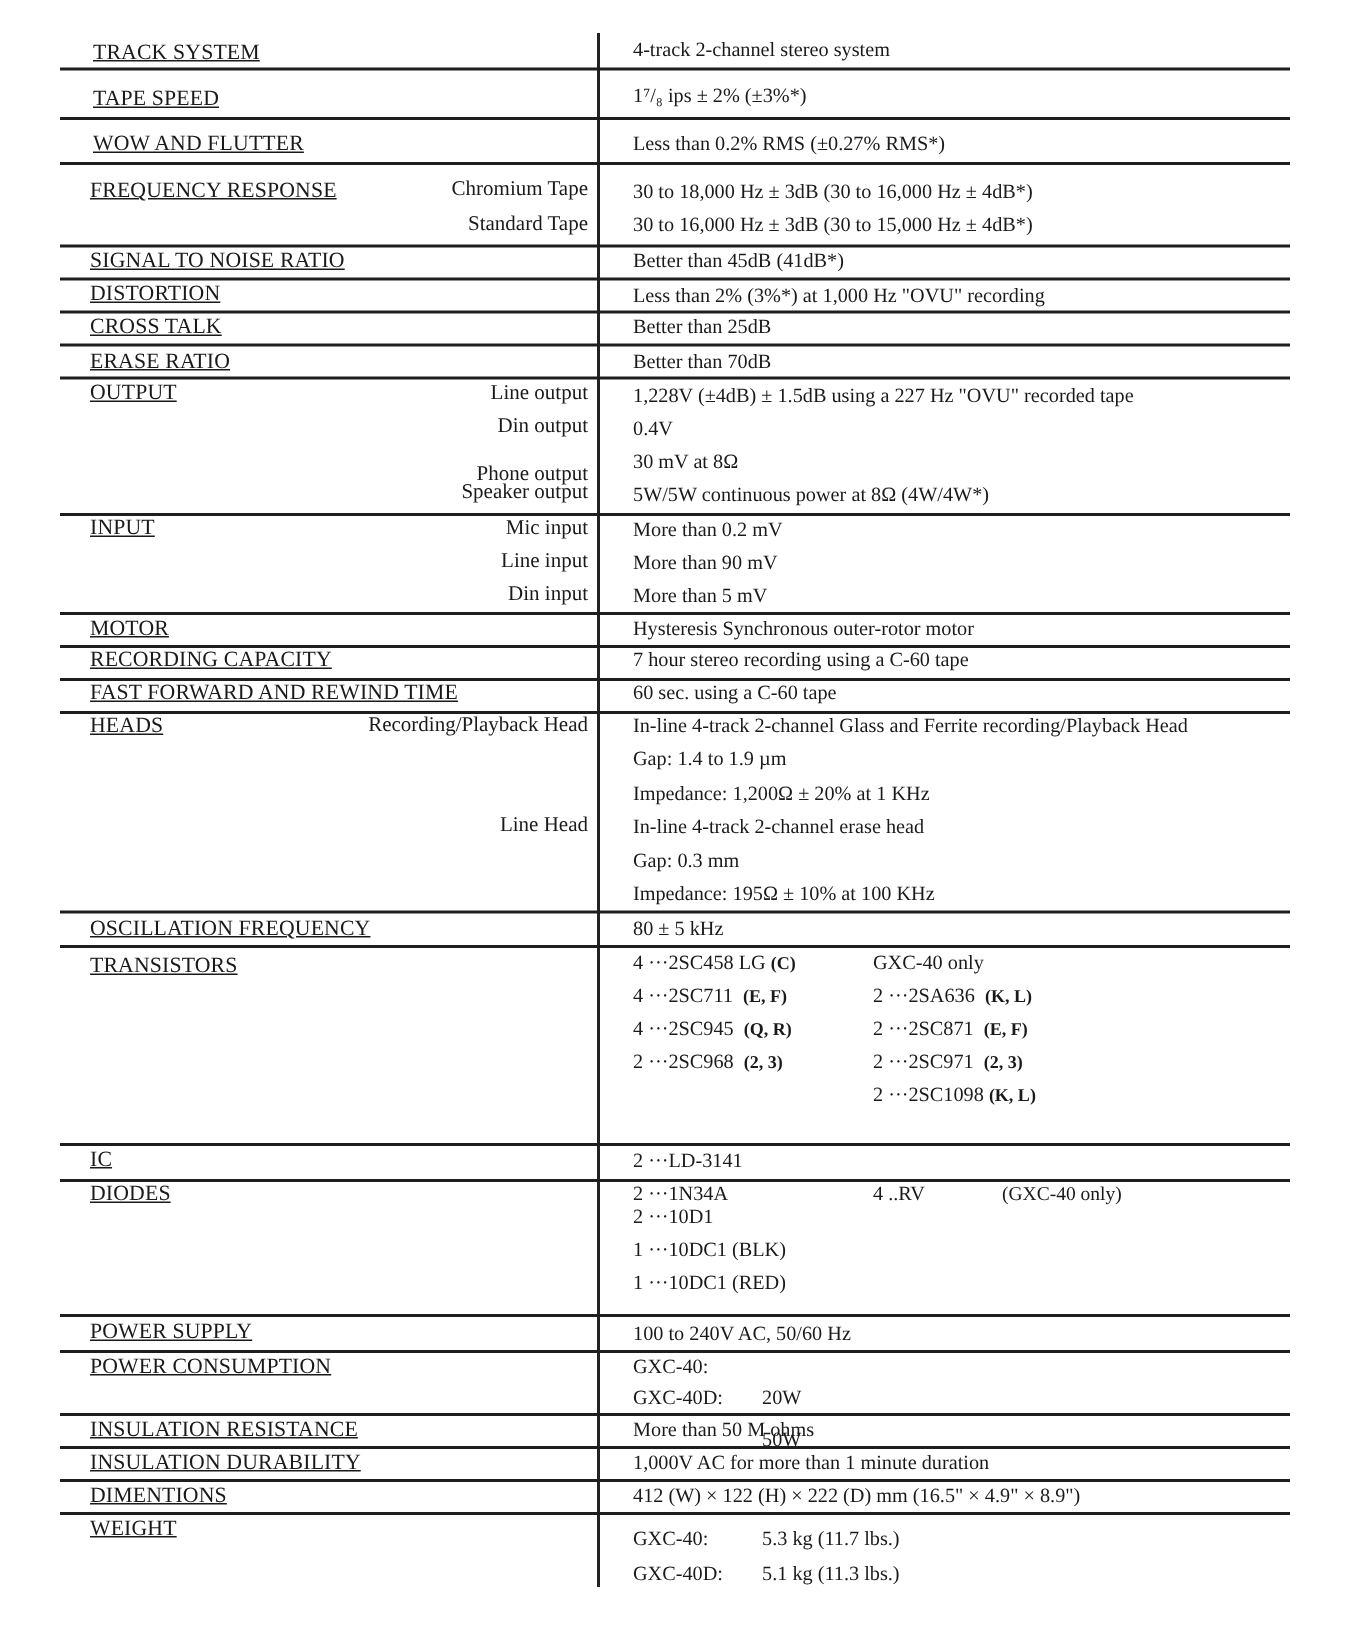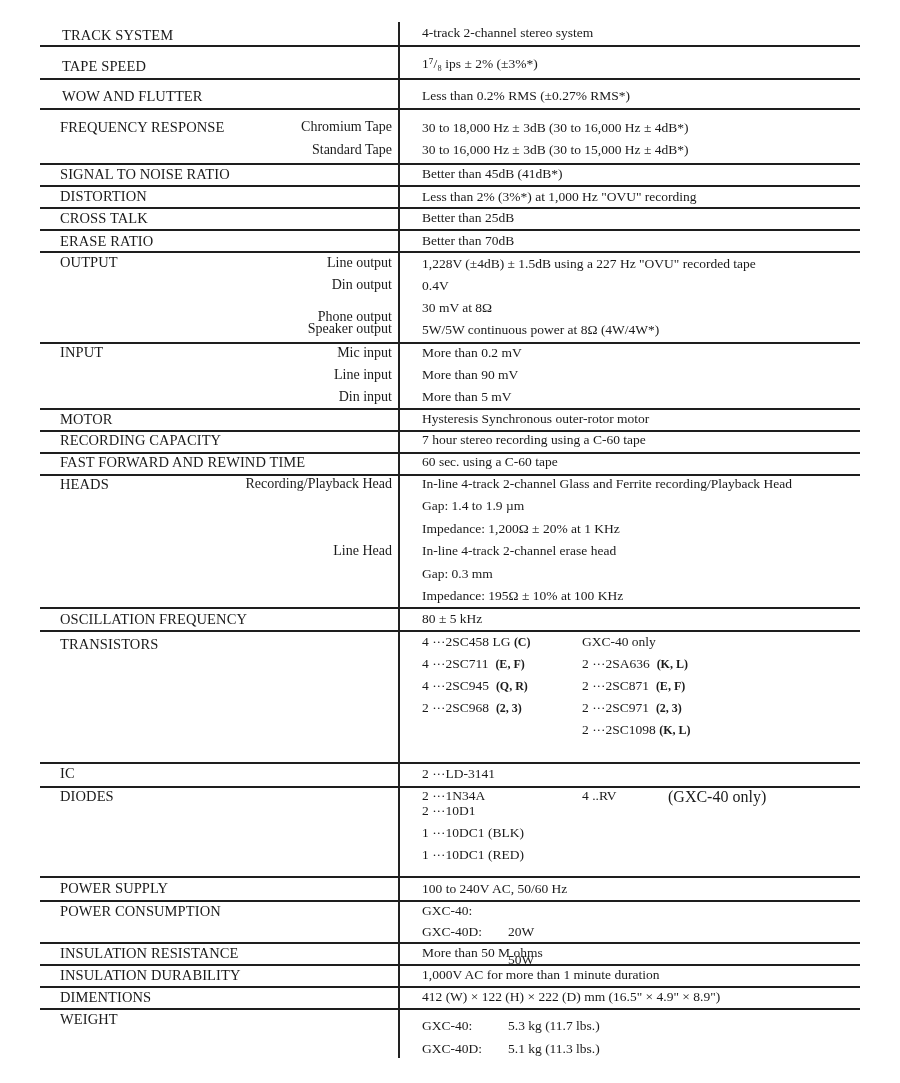--- a/index.html
+++ b/index.html
@@ -1,25 +1,25 @@
 <!DOCTYPE html>
 <html><head>
 <meta charset="utf-8">
 <style>
   html,body{margin:0;padding:0;background:#fff;}
   body{width:900px;height:1083px;position:relative;overflow:hidden;
        font-family:"Liberation Serif","DejaVu Serif",serif;color:#1a1a1a;}
   .divider{position:absolute;left:398px;top:22px;width:1.5px;height:1036px;background:#222;}
   .hline{position:absolute;left:40px;width:820px;height:1.6px;background:#1e1e1e;}
   .row{position:absolute;left:0;width:900px;}
-  .lbl{position:absolute;left:60px;font-size:14.5px;letter-spacing:0.1px;white-space:nowrap;}
+  .lbl{position:absolute;left:60px;font-size:14.5px;letter-spacing:0.1px;white-space:nowrap;text-decoration:underline;}
   .sub{position:absolute;right:508px;font-size:14px;white-space:nowrap;text-align:right;}
   .val{position:absolute;left:422px;font-size:13.5px;white-space:nowrap;}
   .val2{position:absolute;left:582px;font-size:13.5px;white-space:nowrap;}
-  .val3{position:absolute;left:668px;font-size:16px;white-space:nowrap;}
+  .val3{position:absolute;left:668px;font-size:13px;white-space:nowrap;}
   .mono{font-family:"Liberation Serif",serif;font-weight:bold;font-size:12px;}
 </style>
 </head>
 <body>
 
 <div>
   <div class="divider"></div>
 
   <div class="hline" style="top:45px"></div>
   <div class="hline" style="top:78px"></div>

